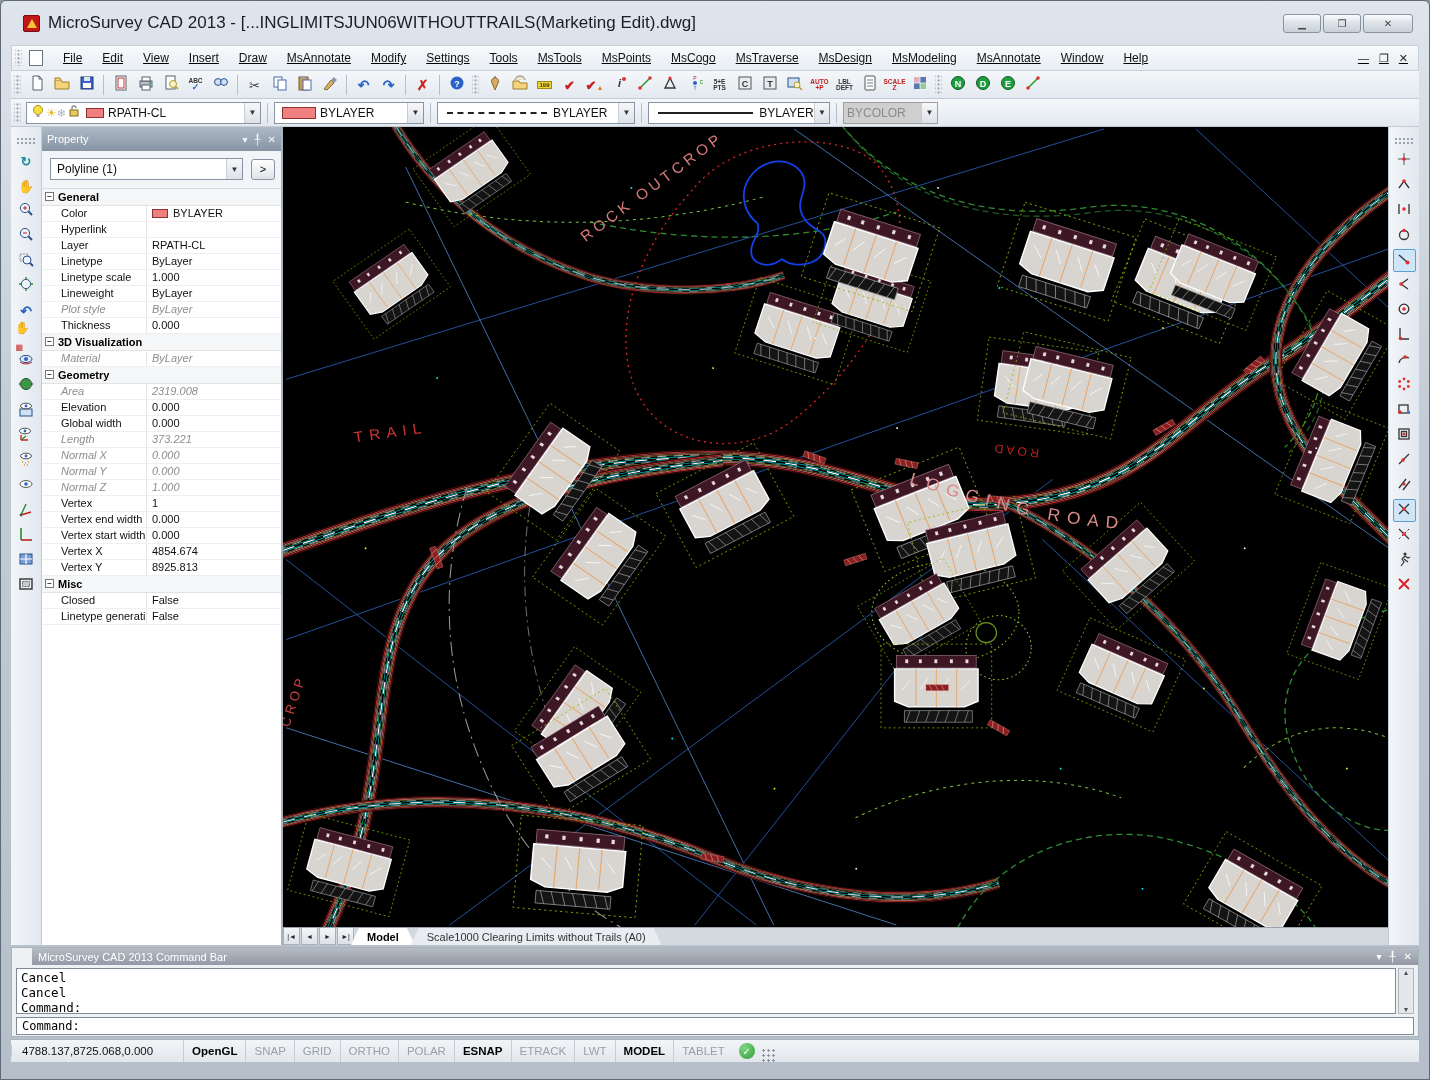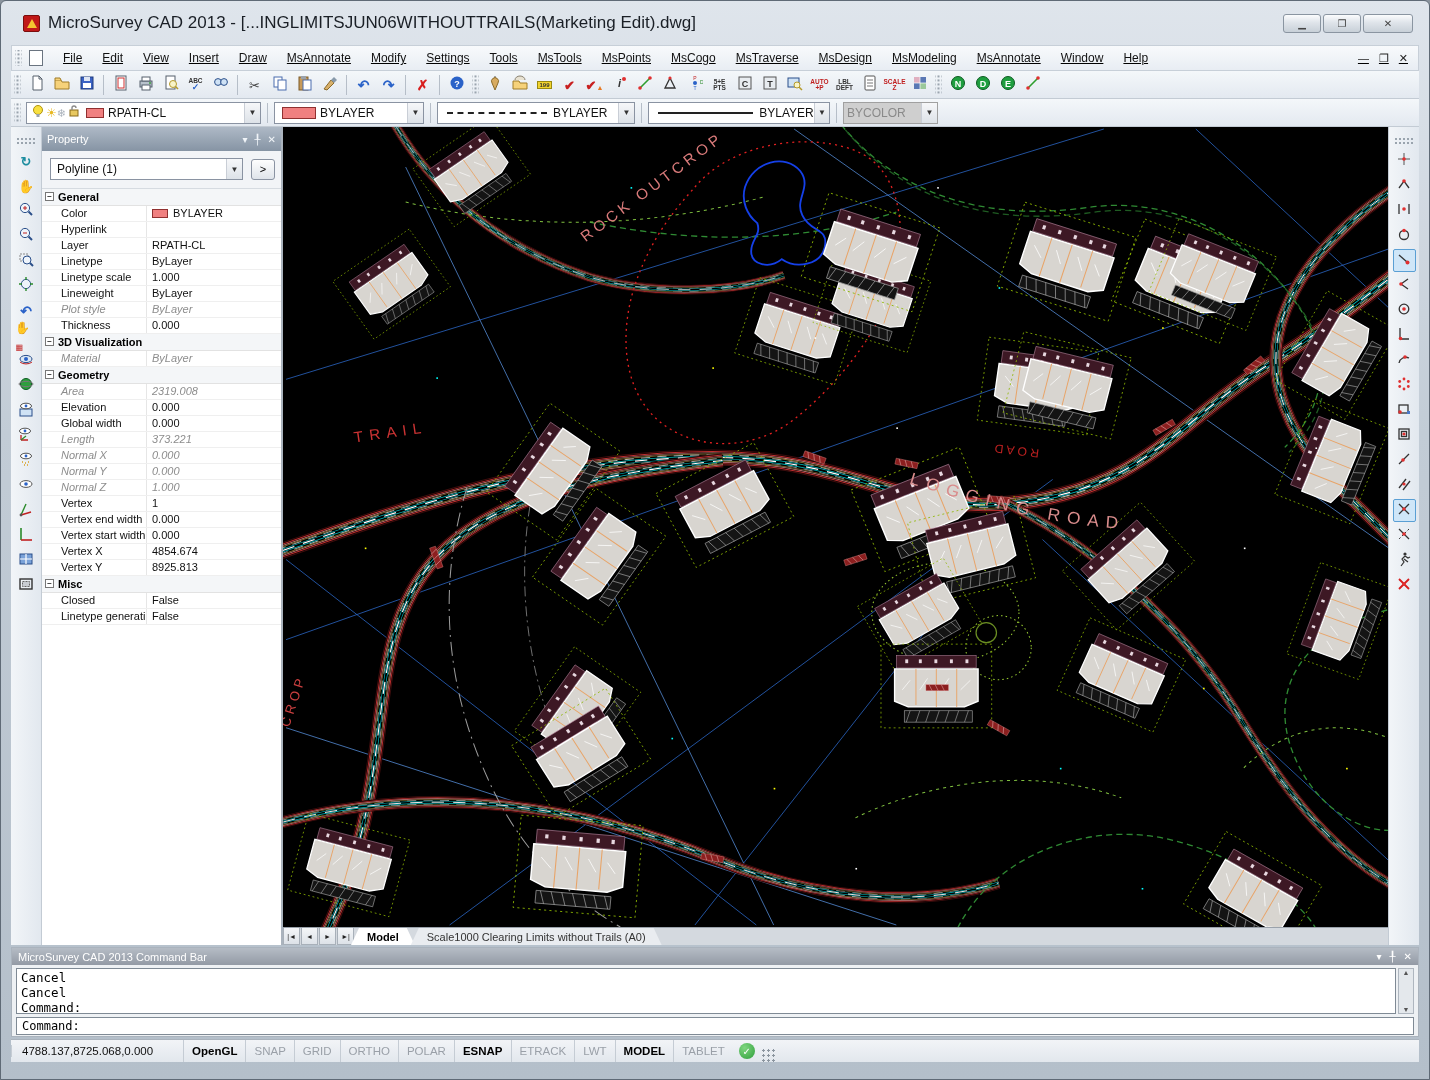--- a/index.html
+++ b/index.html
@@ -72,21 +72,21 @@
   
   #canvas-col{flex:1;display:flex;flex-direction:column;background:#000;}
   #cad-canvas{flex:1;background:#000;}
   #tabbar{height:18px;background:#d4d9df;display:flex;align-items:stretch;border-top:1px solid #9aa2ab;font-size:11px;}
   .tabnav{width:17px;display:flex;align-items:center;justify-content:center;font-size:7px;color:#222;
     background:linear-gradient(#f4f6f8,#dde2e8);border:1px solid #a8b0b9;border-top:none;margin-right:1px;}
   .sheet-tab{display:flex;align-items:center;padding:0 16px;background:#e9ecf0;color:#333;
     clip-path:polygon(8px 0,calc(100% - 8px) 0,100% 100%,0 100%);margin-left:-4px;}
   .sheet-tab.active{background:#fff;font-weight:bold;color:#000;}
   
-  #cmdbar{position:absolute;left:10px;right:10px;top:946px;height:90px;background:#eef1f4;border:1px solid #aab3bd;}
+  #cmdbar{position:absolute;left:10px;right:10px;top:946px;height:90px;background:#eef1f4;border:1px solid #aab3bd;padding-left:20px;}
   #cmd-title{height:17px;background:linear-gradient(#b5bcc5,#939aa5);color:#fff;font-size:11px;display:flex;align-items:center;padding:0 6px;}
   #cmd-title .hicons{margin-left:auto;display:flex;gap:8px;font-size:10px;}
   #cmd-history{position:absolute;left:4px;right:22px;top:20px;height:46px;background:#fff;border:1px solid #7f8a95;
     font-family:"DejaVu Sans Mono","Liberation Mono",monospace;font-size:12.5px;line-height:15px;padding:1px 4px;color:#000;}
   #cmd-scroll{position:absolute;right:4px;top:20px;width:16px;height:46px;background:#e4e8ec;border:1px solid #aeb6bf;
     display:flex;flex-direction:column;justify-content:space-between;align-items:center;font-size:7px;color:#555;}
   #cmd-input{position:absolute;left:4px;right:4px;top:69px;height:18px;background:#fff;border:1px solid #7f8a95;
     font-family:"DejaVu Sans Mono","Liberation Mono",monospace;font-size:12px;display:flex;align-items:center;padding:0 5px;color:#000;}
   
   #statusbar{position:absolute;left:10px;right:10px;top:1038px;height:23px;background:linear-gradient(#f2f4f7,#e2e7ed);

